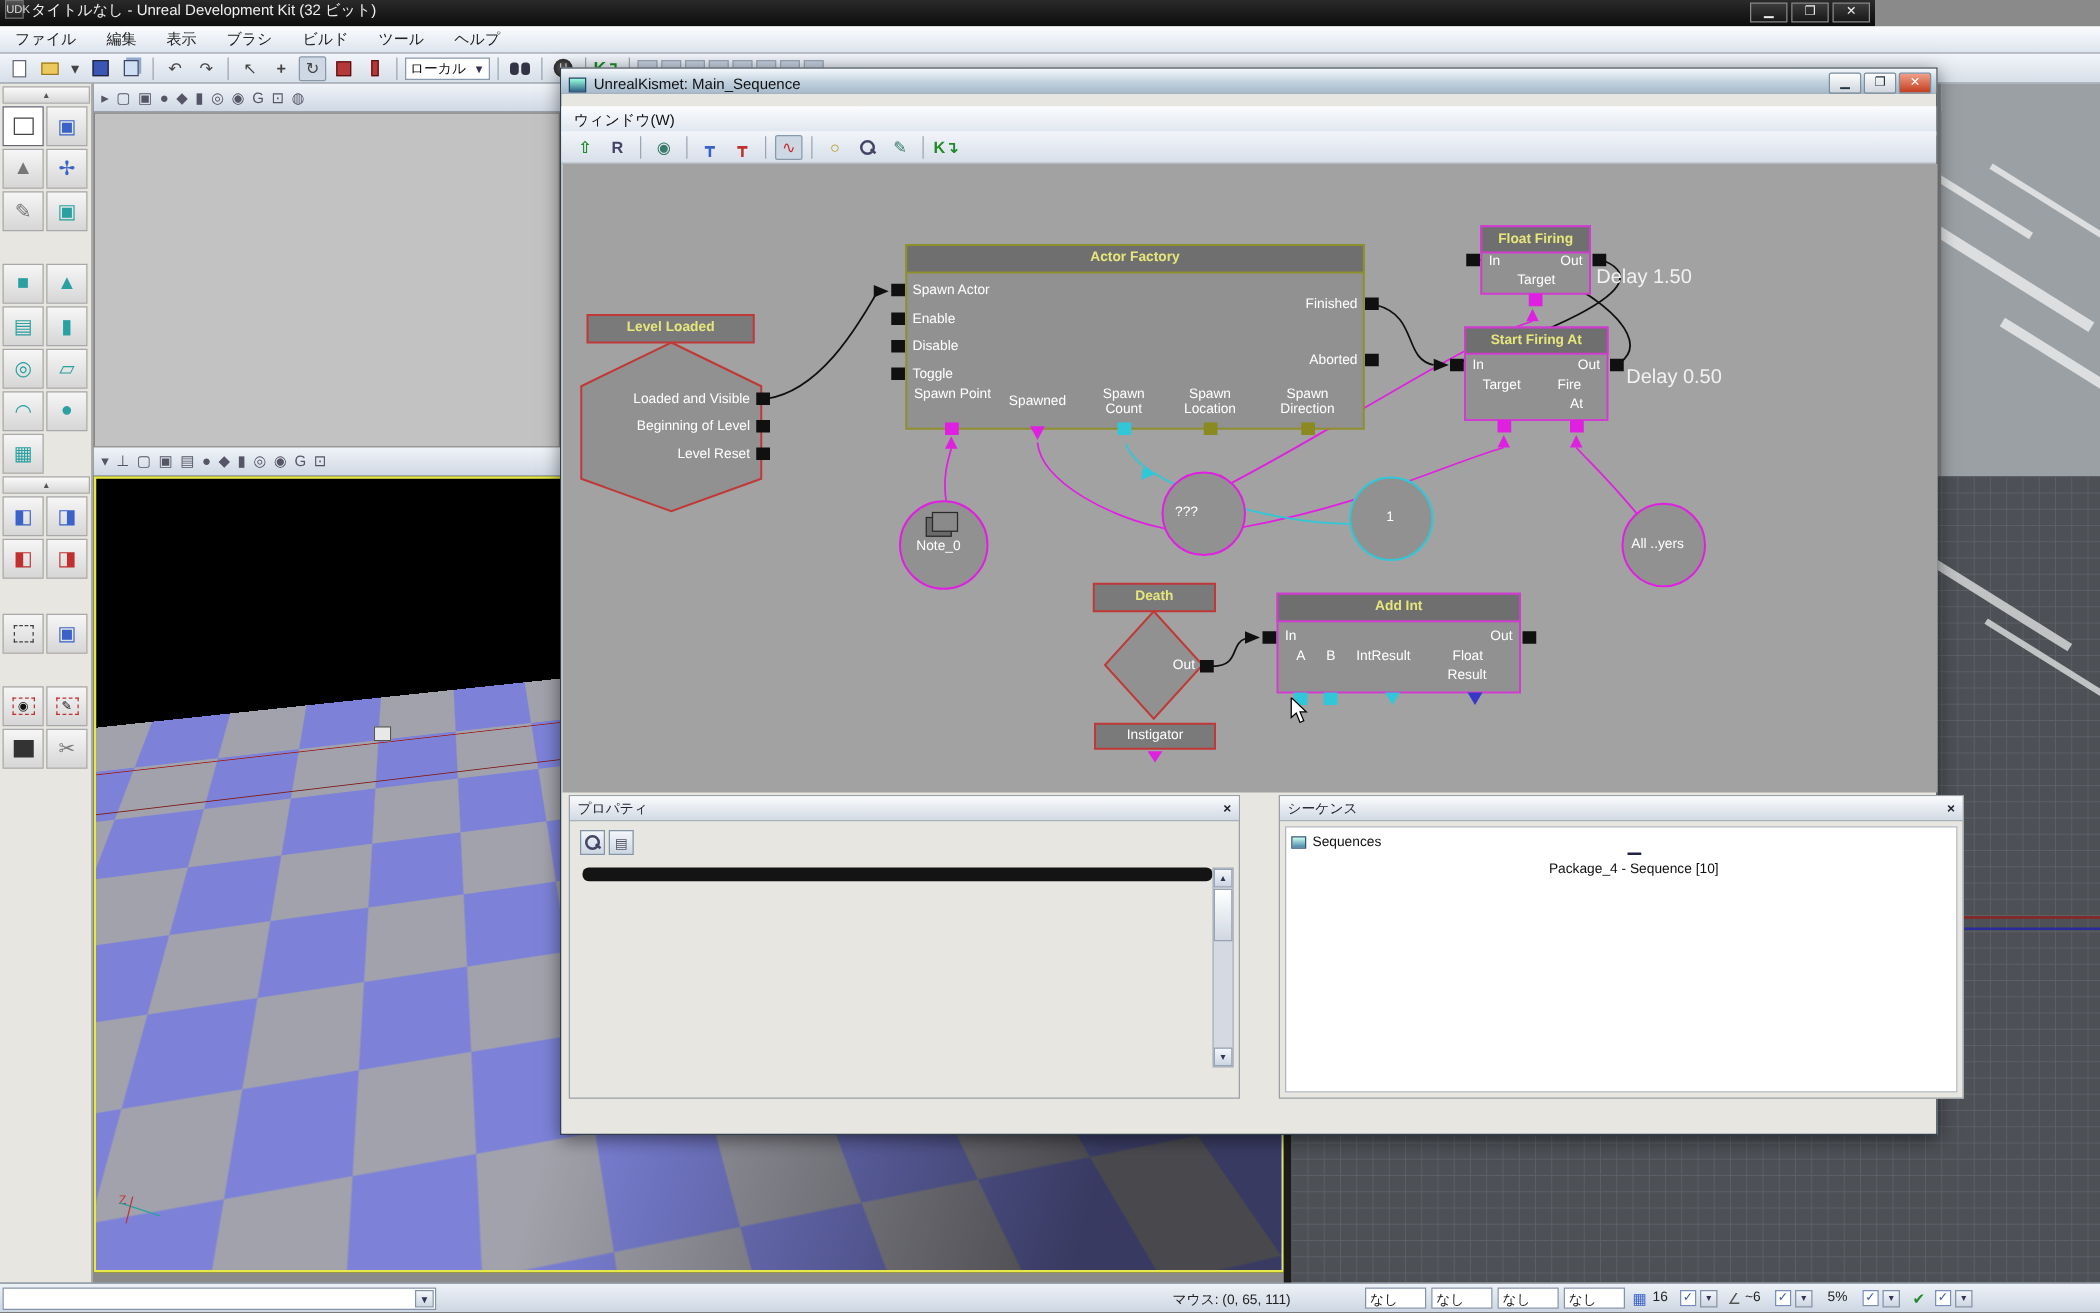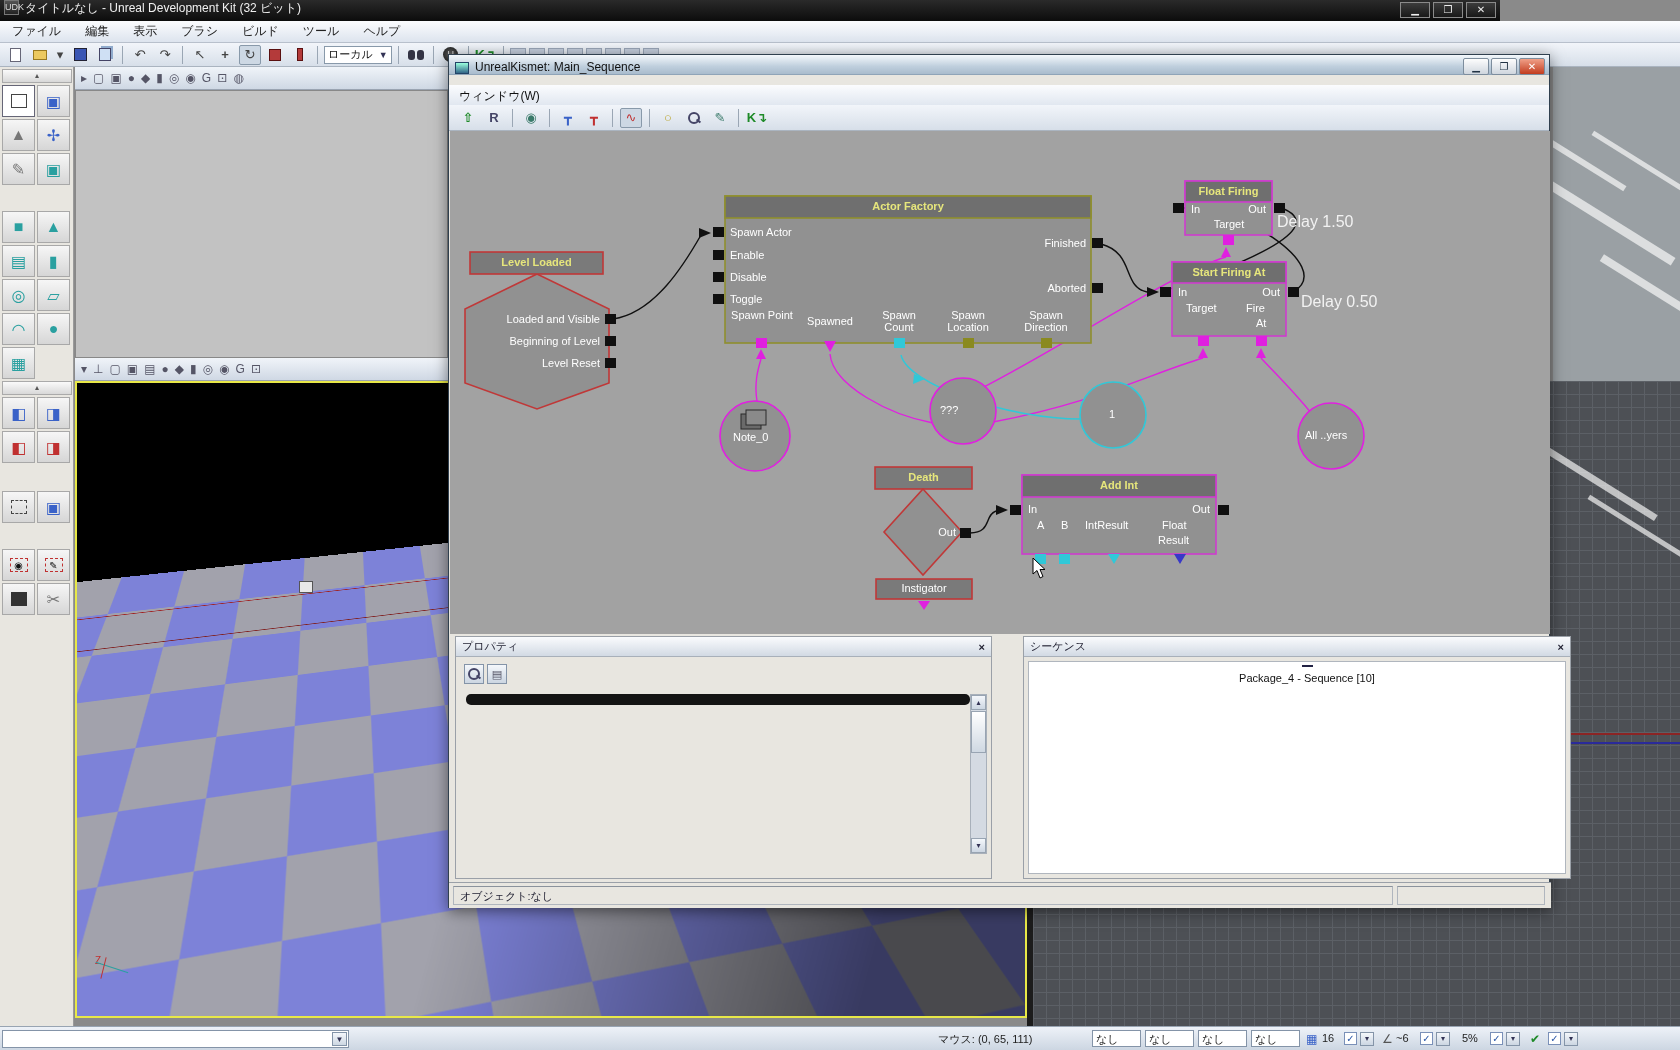--- a/index.html
+++ b/index.html
@@ -574,30 +574,30 @@
         <span class="a" style="bottom:0;">▾</span>
       </div>
     </div>
 
     <div class="kpanel" style="left:549px;width:548px;margin-left:25px;">
       <div class="kphead">
         <span>シーケンス</span>
         <span class="kpx">×</span>
       </div>
       <div class="seqtree">
+        <div class="trow">
+          <span class="tico"></span>
+          <span>Sequences</span>
+        </div>
         <div class="trow" style="padding-left:20px;flex-direction:column;">
           <span class="tico2"></span>
           <span>Package_4 - Sequence [10]</span>
         </div>
       </div>
     </div>
 
-    <div class="kstatus">
-      <span class="kcell" style="left:4px;width:940px;">オブジェクト:なし</span>
-      <span class="kcell" style="left:948px;width:148px;"></span>
-    </div>
   </div>
 
   <svg class="abs cursor" viewBox="0 0 16 22">
     <polygon points="1,0 1,16 5,12.5 8,20 11,18.5 8,11.5 13,11.5" fill="#fff" stroke="#000" stroke-width="1"></polygon>
   </svg>
 
 </div>
 
 </body></html>

